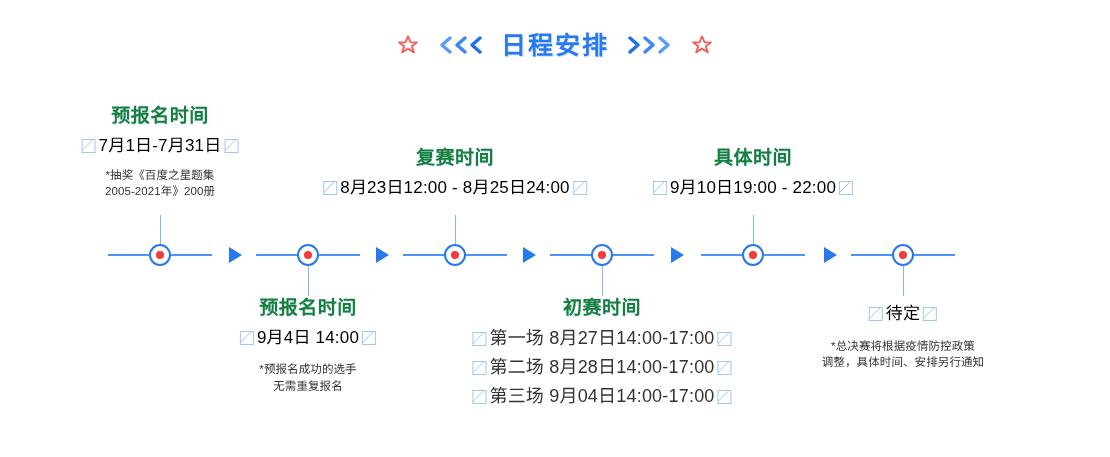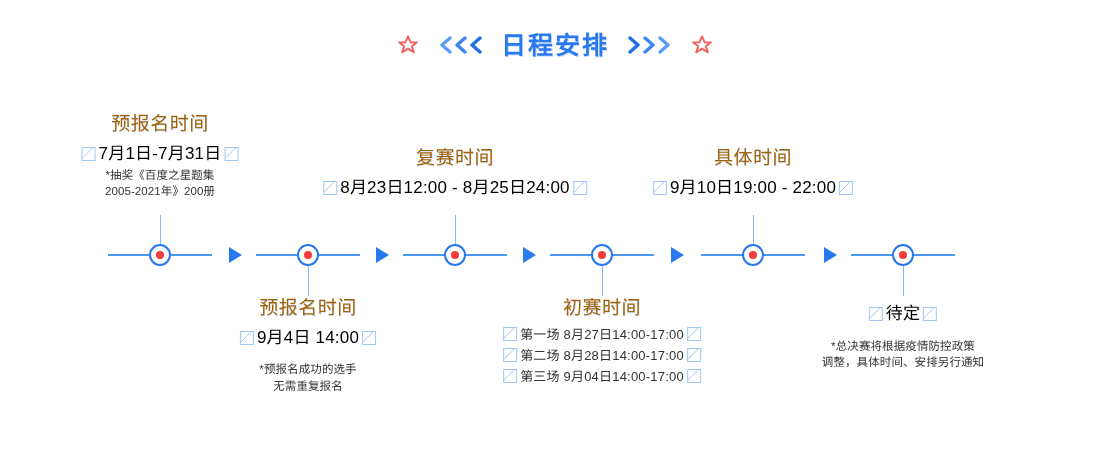--- a/index.html
+++ b/index.html
@@ -107,44 +107,45 @@
     left: 50%;
     transform: translateX(-50%);
     text-align: center;
     white-space: nowrap;
   }
   .label.above { bottom: 257px; }
   .label.below { top: 296px; }
 
   .lab-title {
     font-size: 19px;
-    font-weight: normal;
-    color: #a16207;
+    font-weight: bold;
+    color: #15803d;
     line-height: 1.25;
     letter-spacing: 0.5px;
     text-shadow: 0.6px 0.6px 0 rgba(40,120,240,0.18);
   }
   .lab-date {
     font-size: 17px;
     color: #000000;
     line-height: 1.5;
     margin-top: 5px;
     letter-spacing: 0.2px;
   }
   .lab-line {
-    font-size: 13px;
+    font-size: 18px;
     color: #333333;
     line-height: 1.62;
     letter-spacing: 0.2px;
     text-align: center;
   }
   .lab-note {
     font-size: 11.5px;
     color: #333333;
     line-height: 1.45;
+    margin-top: 8px;
     letter-spacing: 0.1px;
   }
   .lab-note.tight { margin-top: 11px; }
 
   .tofu {
     display: inline-block;
     width: 14px;
     height: 14px;
     border: 1.2px solid #9ec7f7;
     box-sizing: border-box;

